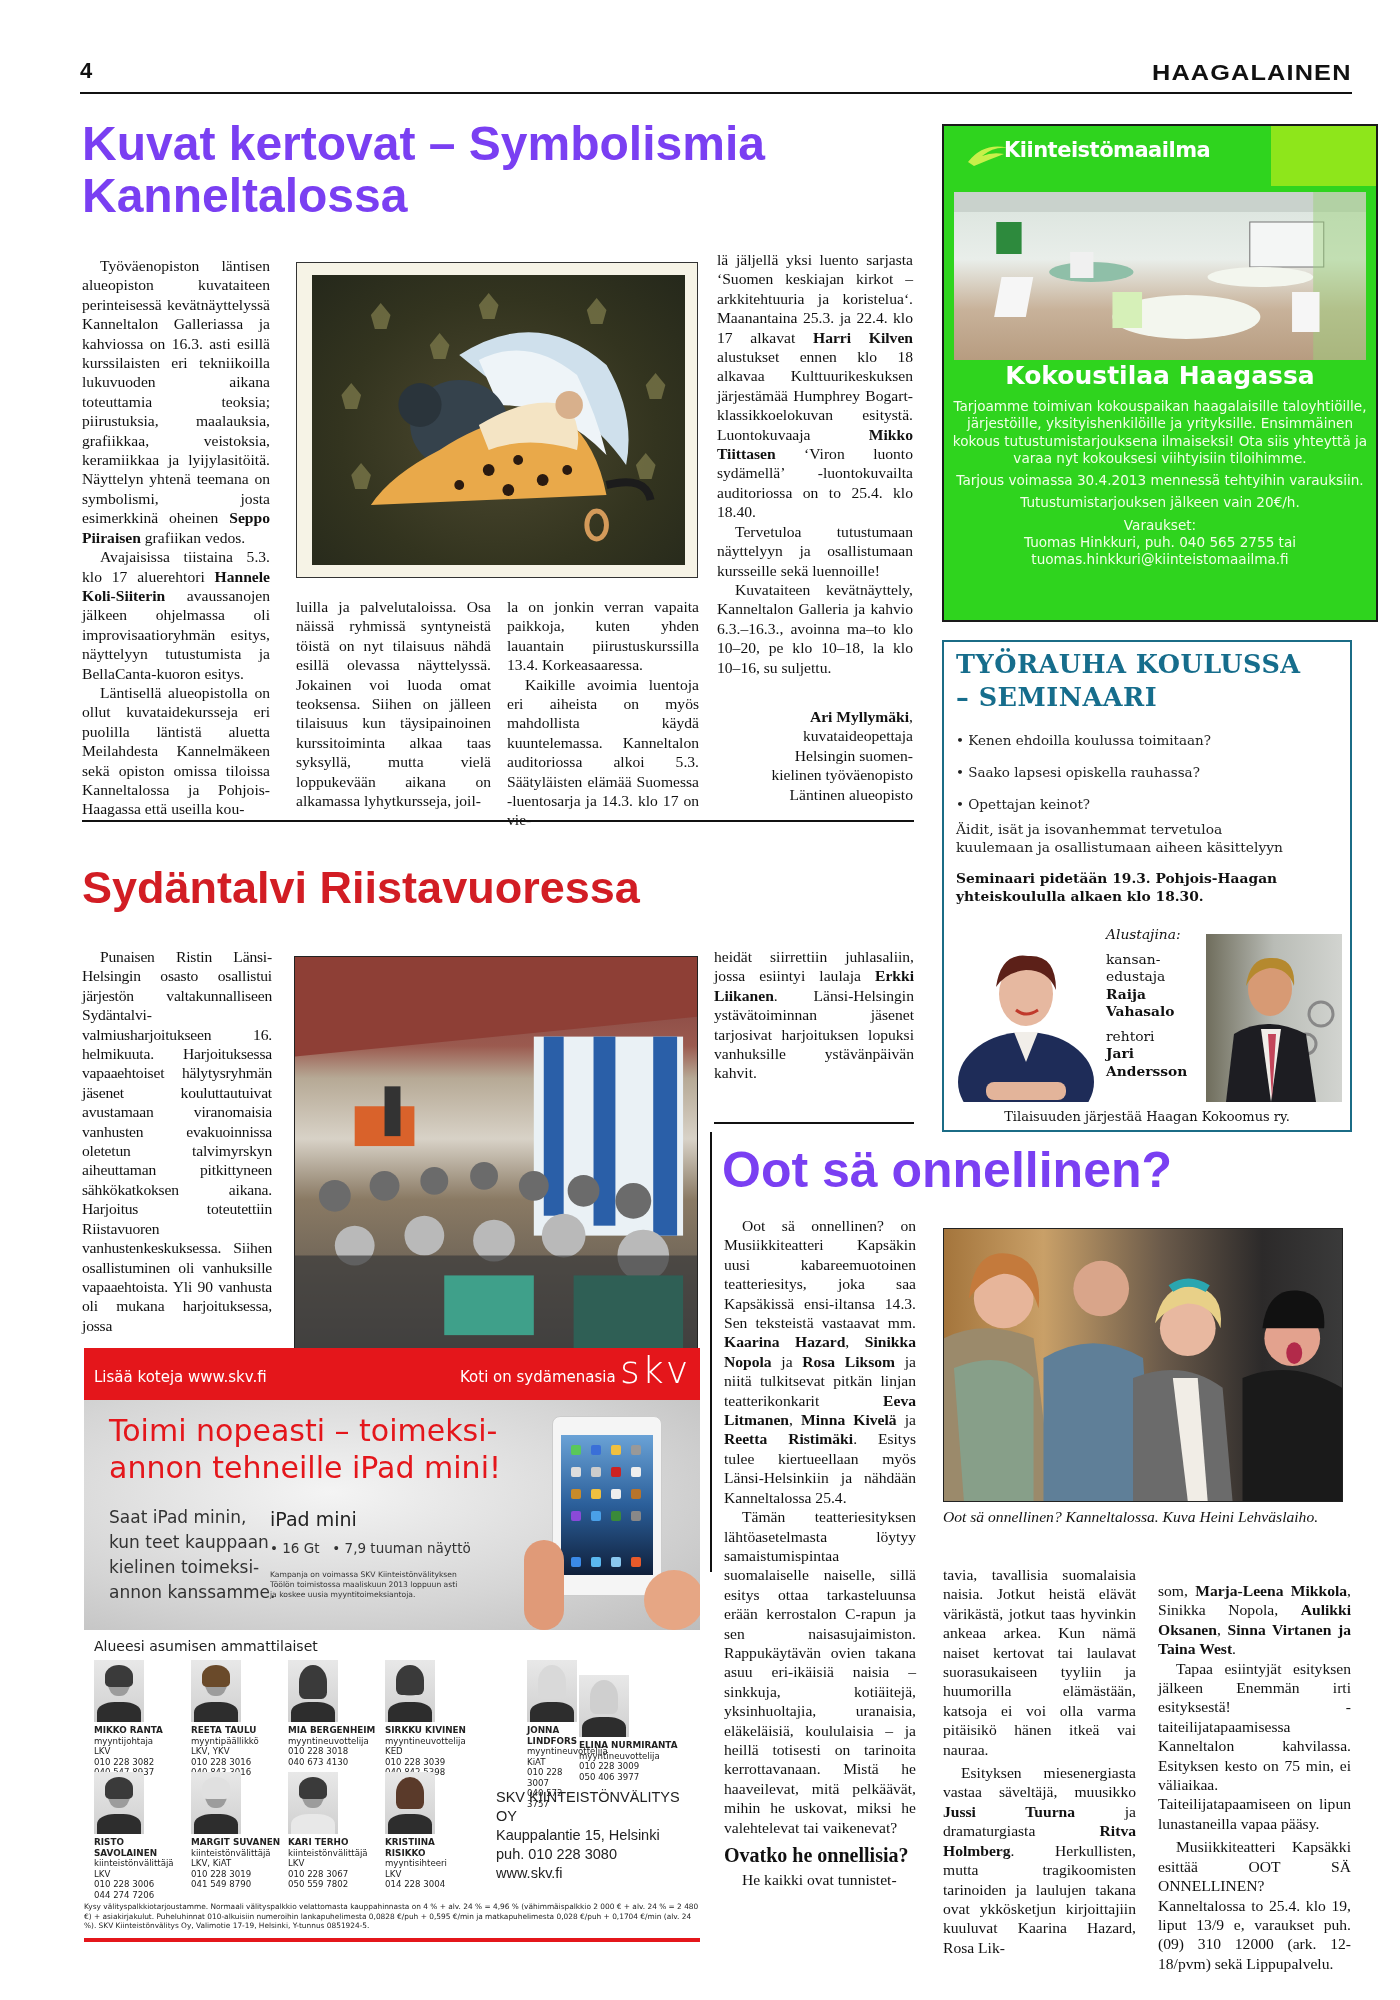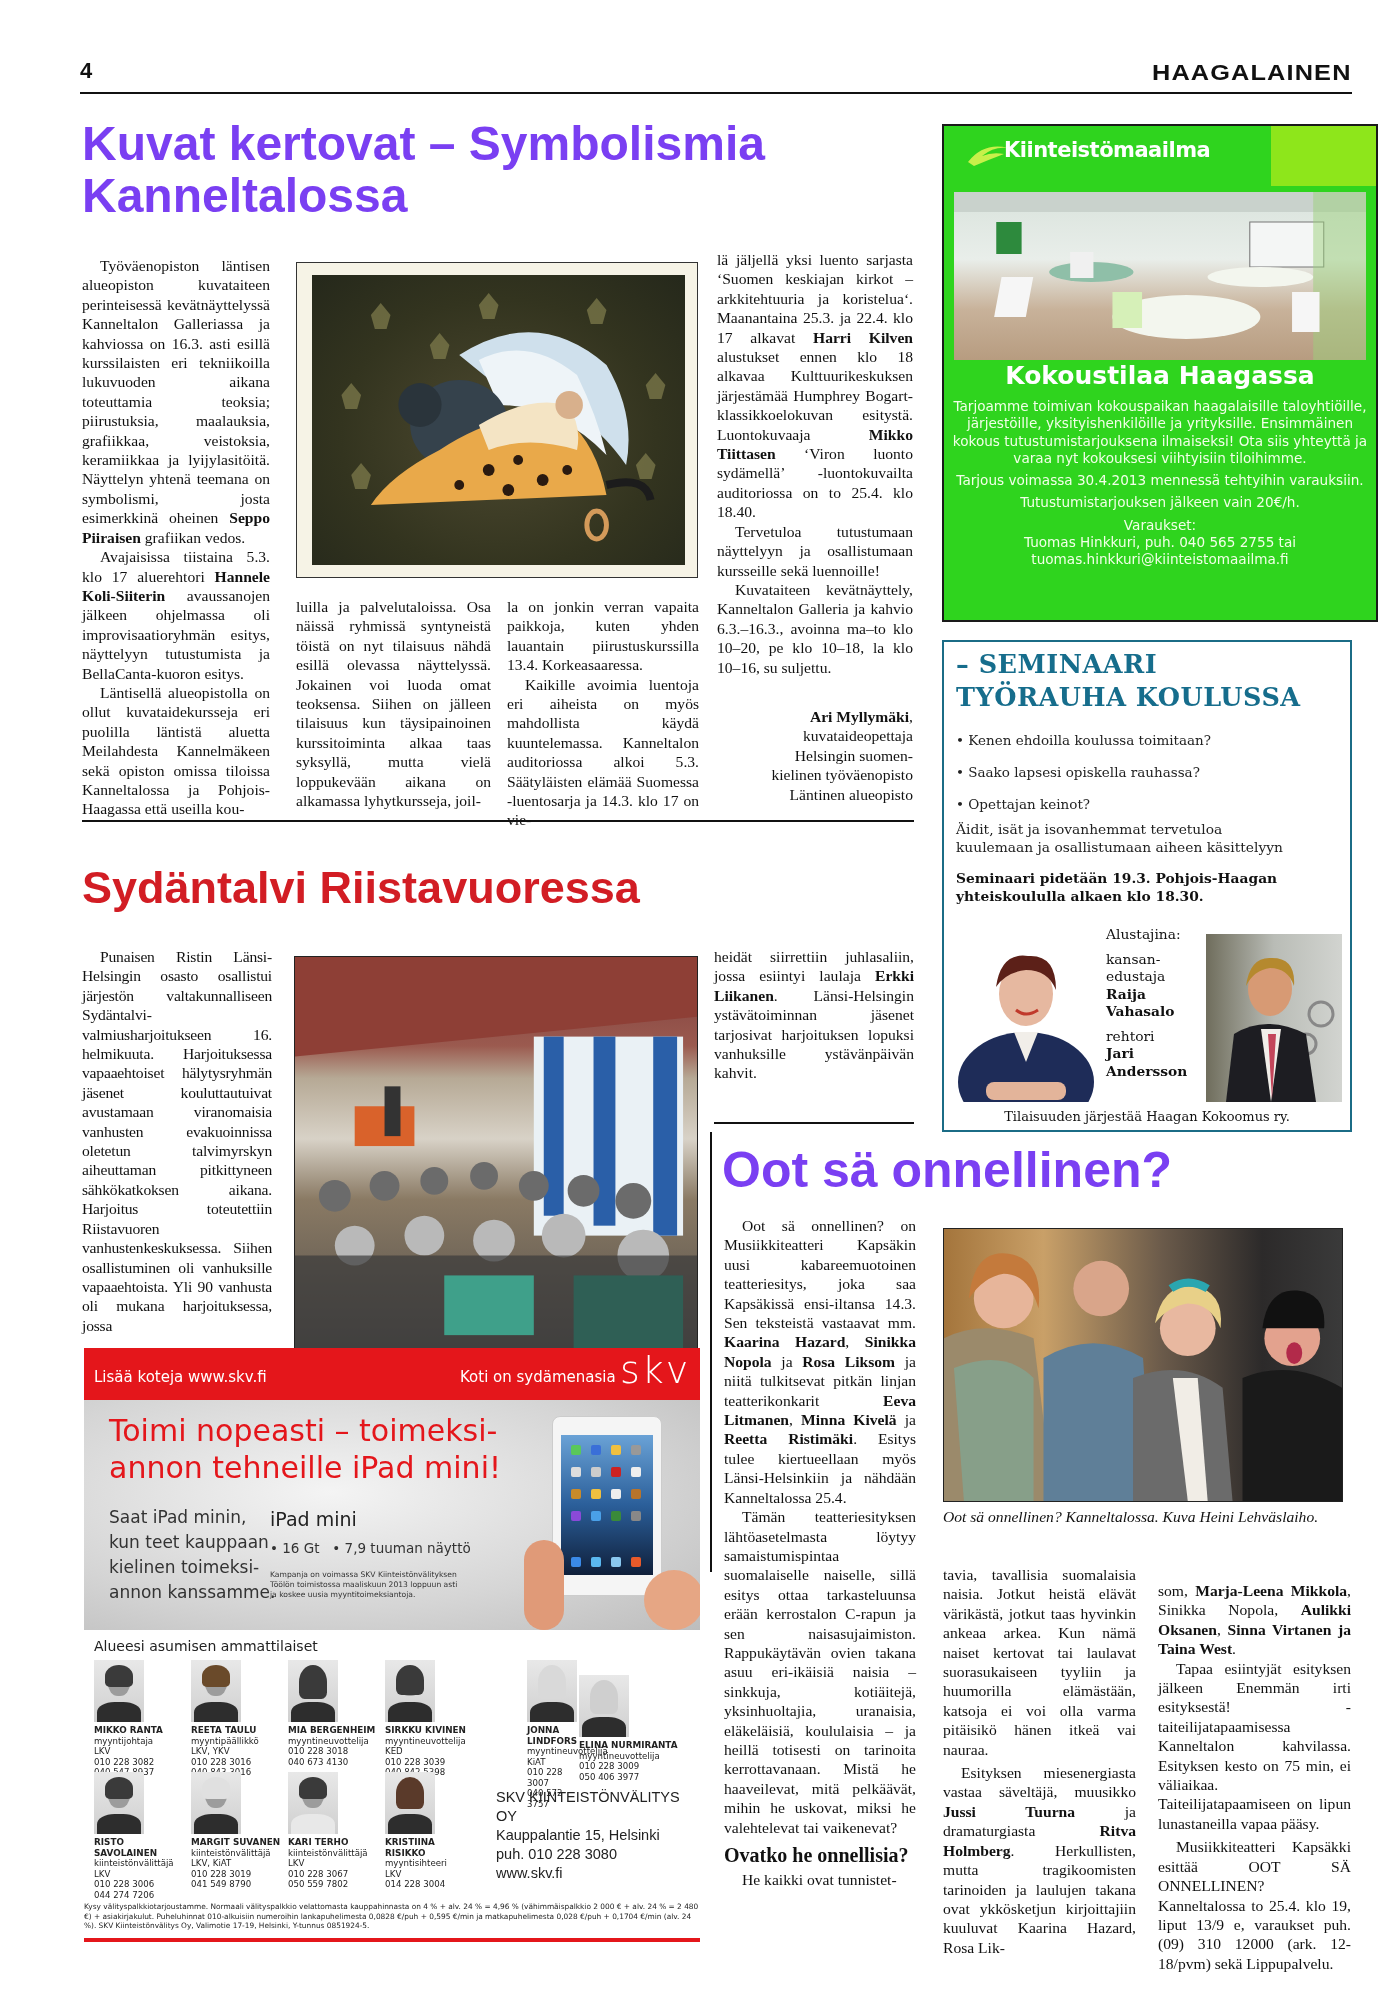--- a/index.html
+++ b/index.html
@@ -158,22 +158,22 @@
     <p>Tarjous voimassa 30.4.2013 mennessä tehtyihin varauksiin.</p>
     <p>Tutustumistarjouksen jälkeen vain 20€/h.</p>
     <div>Varaukset:</div>
     <div>Tuomas Hinkkuri, puh. 040 565 2755 tai</div>
     <div>tuomas.hinkkuri@kiinteistomaailma.fi</div>
   </div>
 </div>
 
 <div class="abs sem-ad" style="left:942px; top:640px; width:410px; height:492px;">
   <div class="sem-title">
+    <div>TYÖRAUHA KOULUSSA</div>
     <div>– SEMINAARI</div>
-    <div>TYÖRAUHA KOULUSSA</div>
   </div>
   <div class="sem-list">
     <div>• Kenen ehdoilla koulussa toimitaan?</div>
     <div>• Saako lapsesi opiskella rauhassa?</div>
     <div>• Opettajan keinot?</div>
   </div>
   <div class="sem-invite">
     <div>Äidit, isät ja isovanhemmat tervetuloa</div>
     <div>kuulemaan ja osallistumaan aiheen käsittelyyn</div>
   </div>
@@ -185,21 +185,21 @@
     <svg width="140" height="170" viewBox="0 0 140 170">
       <ellipse cx="70" cy="150" rx="68" ry="50" fill="#1e2c58"></ellipse>
       <path d="M58 100 L70 130 L82 100 Z" fill="#f1eee9"></path>
       <ellipse cx="70" cy="62" rx="27" ry="32" fill="#e6b8a0"></ellipse>
       <path d="M40 55 Q45 20 72 24 Q100 22 100 58 Q92 38 70 38 Q50 40 40 55 Z" fill="#5c2018"></path>
       <path d="M60 78 Q70 86 82 78" stroke="#c0392b" stroke-width="3" fill="none"></path>
       <rect x="30" y="150" width="80" height="18" rx="8" fill="#e3b49a"></rect>
     </svg>
   </div>
   <div class="sem-speakers">
-    <div style="margin-bottom:7px;">Alustajina:</div>
+    <div style="margin-bottom:7px;font-style:italic;">Alustajina:</div>
     <div>kansan-</div>
     <div>edustaja</div>
     <div style="font-weight:bold;">Raija</div>
     <div style="font-weight:bold; margin-bottom:7px;">Vahasalo</div>
     <div>rehtori</div>
     <div style="font-weight:bold;">Jari</div>
     <div style="font-weight:bold;">Andersson</div>
   </div>
   <div class="abs" style="left:262px; top:292px; width:136px; height:168px; overflow:hidden; background:linear-gradient(90deg,#6f6d5c 0%,#b9bcb6 50%,#d2d4d0 100%);">
     <svg width="136" height="168" viewBox="0 0 136 168">

